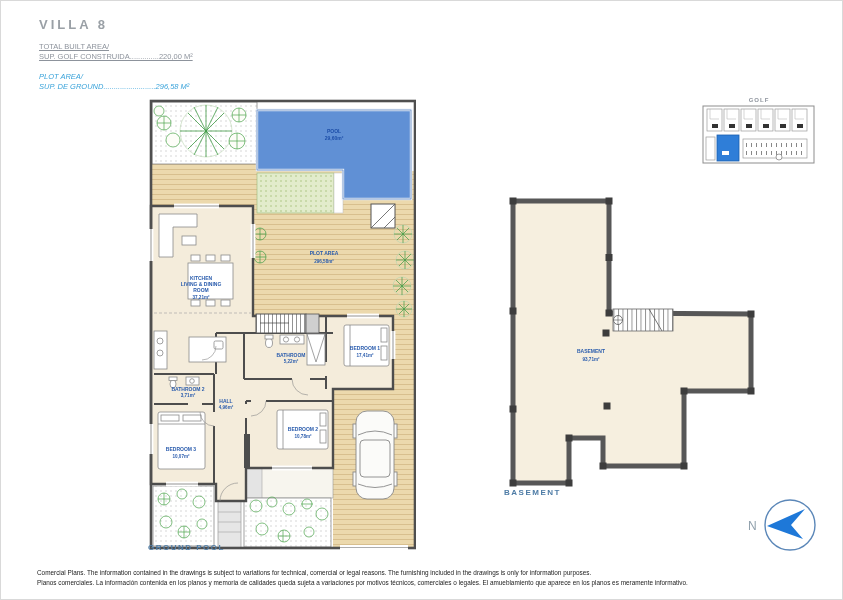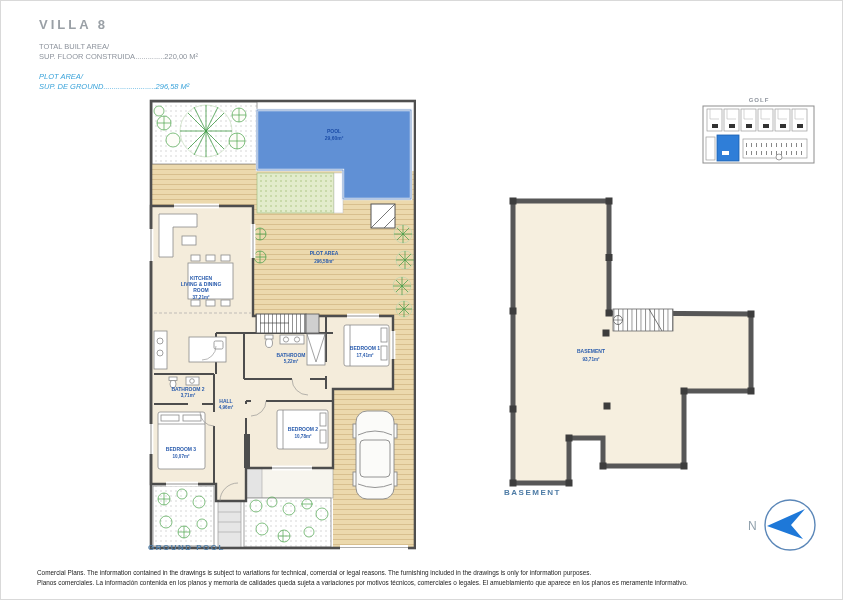--- a/index.html
+++ b/index.html
@@ -1,42 +1,42 @@
 <!DOCTYPE html>
 <html><head>
 <meta charset="utf-8">
 <style>
   * { margin:0; padding:0; box-sizing:border-box; }
   html,body { width:843px; height:600px; background:#fff; font-family:"Liberation Sans", sans-serif; }
   .page { position:relative; width:843px; height:600px; background:#ffffff; border:1px solid #d9d9d9; overflow:hidden; }
   .hdr { position:absolute; left:38px; top:16px; }
   .hdr-title { color:#9aa0a6; font-size:13px; letter-spacing:3px; font-weight:bold; }
   .hdr-block { margin-top:10px; font-size:7.5px; line-height:1.35; }
-  .hdr-grey { color:#8d939c; }
+  .hdr-grey { color:#8d939c;text-decoration:underline; }
   .hdr-blue { color:#3aa3da;font-style:italic; }
   .caption { position:absolute; color:#4e7ca6; font-size:8px; letter-spacing:1.5px; font-weight:bold; }
   .footer { position:absolute; left:36px; top:567px; width:778px; font-size:6.4px; color:#1b1b1b; line-height:1.5; }
   svg { position:absolute; display:block; }
   svg text { font-family:"Liberation Sans", sans-serif; }
   .roomlbl { fill:#2a5cad; font-size:5px; font-weight:bold; text-anchor:middle; }
   .roomarea { fill:#2a5cad; font-size:4.6px; font-weight:bold; text-anchor:middle; }
   .poollbl { fill:#1d4ea8; font-size:5px; font-weight:bold; text-anchor:middle; }
   .mapglf { fill:#8d939c; font-size:6px; font-weight:bold; text-anchor:middle; letter-spacing:1px; }
   .north { fill:#90a0ac; font-size:12px; }
 </style>
 </head>
 <body>
 
 <div class="page">
 
   <div class="hdr">
     <div class="hdr-title">VILLA 8</div>
     <div class="hdr-block hdr-grey">
       <div>TOTAL BUILT AREA/</div>
-      <div>SUP. FLOOR CONSTRUIDA..............220,00 M²</div>
+      <div>SUP. GOLF CONSTRUIDA..............220,00 M²</div>
     </div>
     <div class="hdr-block hdr-blue">
       <div>PLOT AREA/</div>
       <div>SUP. DE GROUND.........................296,58 M²</div>
     </div>
   </div>
 
   <svg style="left:700px; top:92px;" width="115" height="74" viewBox="0 0 115 74">
     <text class="mapglf" x="58" y="9">GOLF</text>
     <rect x="2" y="13" width="111" height="57" fill="#ffffff" stroke="#8d8d8d" stroke-width="1"></rect>

